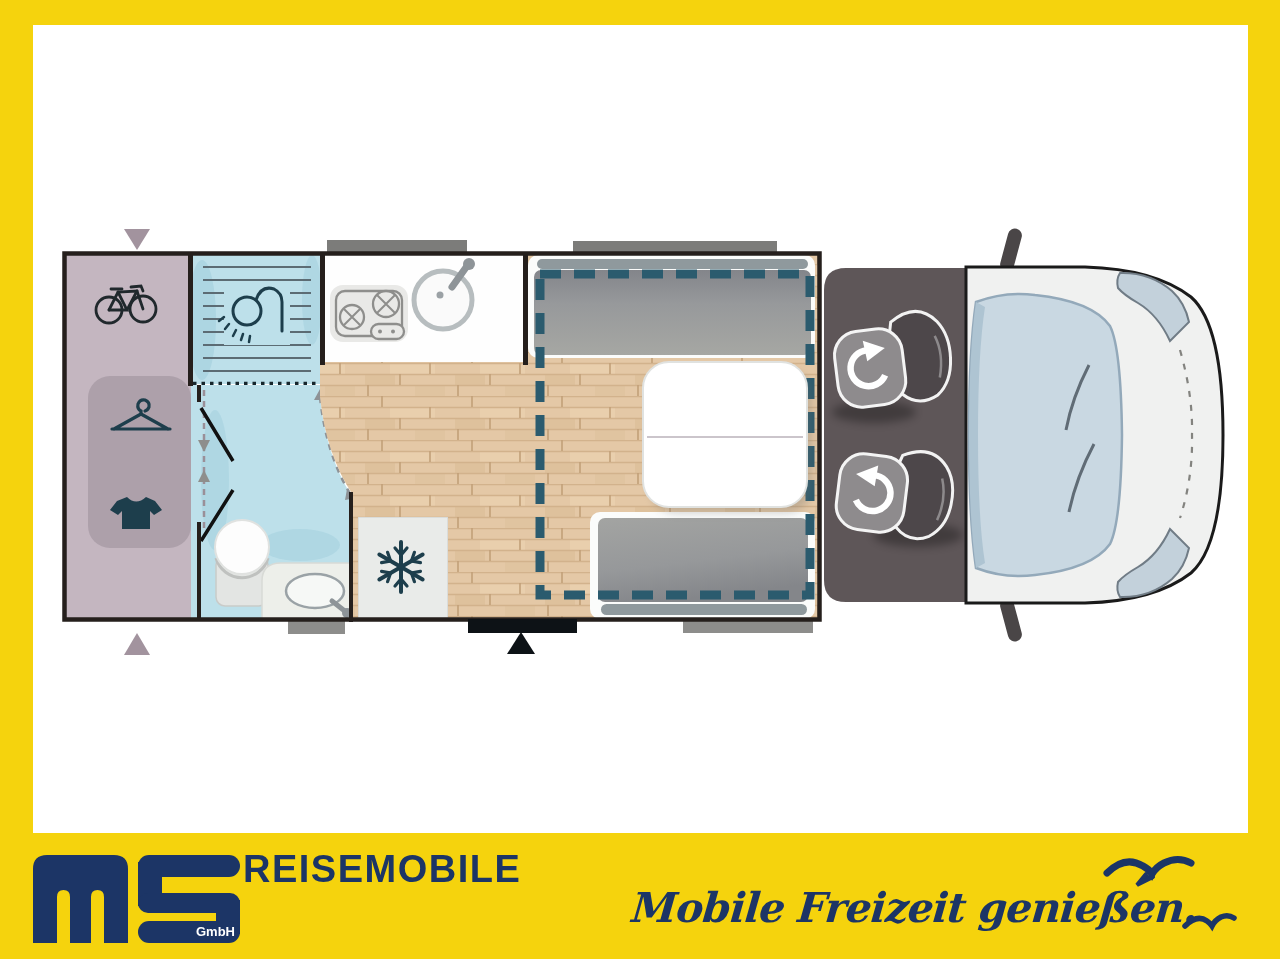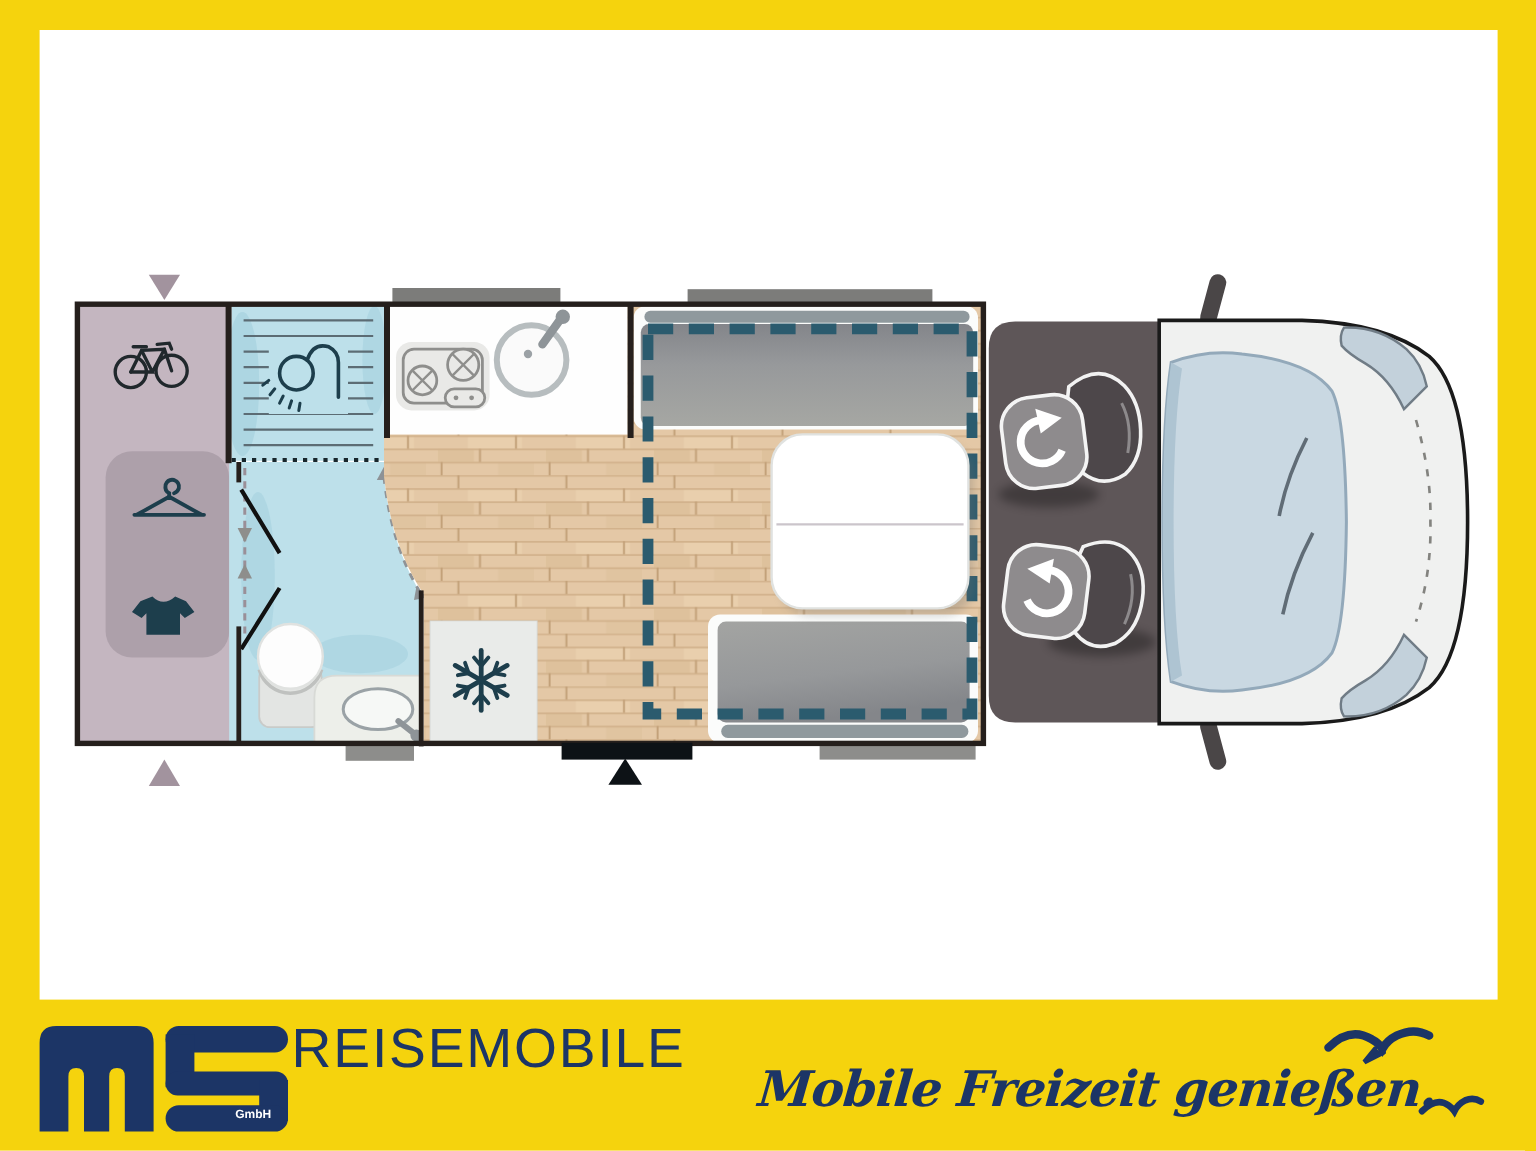--- a/index.html
+++ b/index.html
@@ -3,23 +3,23 @@
 <meta charset="utf-8">
 <style>
   html,body{margin:0;padding:0;background:#fff;}
   .page{position:relative;width:1280px;height:959px;background:var(--frame_yellow,#F5D30D);
         overflow:hidden;font-family:"Liberation Sans",sans-serif;}
   .canvas{position:absolute;left:33px;top:25px;width:1215px;height:808px;background:#ffffff;}
   svg.plan{position:absolute;left:0;top:0;}
   .navy{fill:var(--brand_navy,#1C3566);}
   .navy-stroke{stroke:var(--brand_navy,#1C3566);}
   .bedline{stroke:var(--bed_outline_teal,#2B5B6E);}
-  .wordmark{position:absolute;left:243px;top:850px;font-size:46px;font-weight:normal;
+  .wordmark{position:absolute;left:243px;top:850px;font-size:38px;font-weight:bold;
             letter-spacing:1.5px;color:var(--brand_navy,#1C3566);line-height:1;}
-  .gmbh{position:absolute;left:196px;top:925px;font-size:10px;font-weight:bold;color:#ffffff;line-height:1;}
+  .gmbh{position:absolute;left:196px;top:925px;font-size:13px;font-weight:bold;color:#ffffff;line-height:1;}
   .slogan{position:absolute;left:632px;top:886px;font-size:41px;font-style:italic;font-weight:bold;
           font-family:"DejaVu Serif",serif;color:var(--brand_navy,#1C3566);
           transform:skewX(-5deg);white-space:nowrap;letter-spacing:-1px;line-height:1.1;}
   .sr{position:absolute;width:1px;height:1px;overflow:hidden;clip:rect(0 0 0 0);white-space:nowrap;}
 </style>
 </head>
 <body>
 
 <div class="page">
   <div class="canvas"></div>

